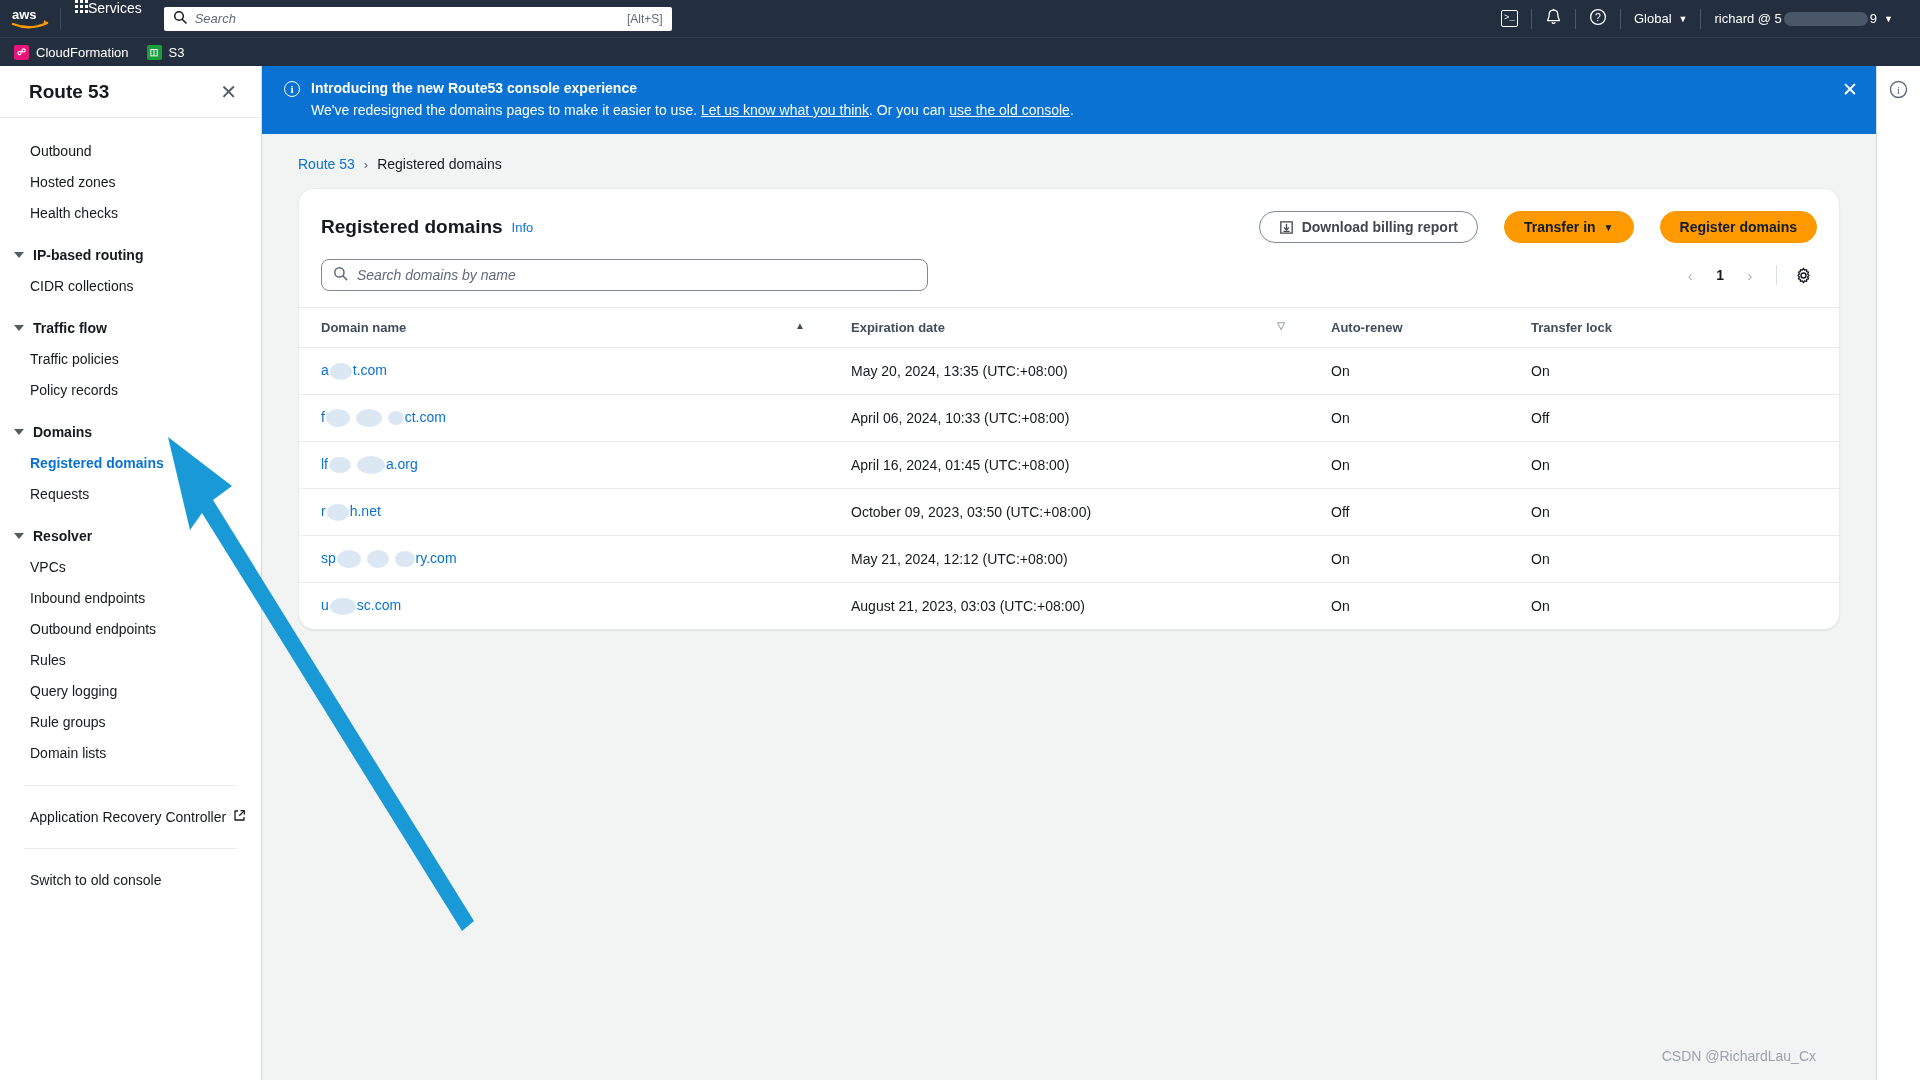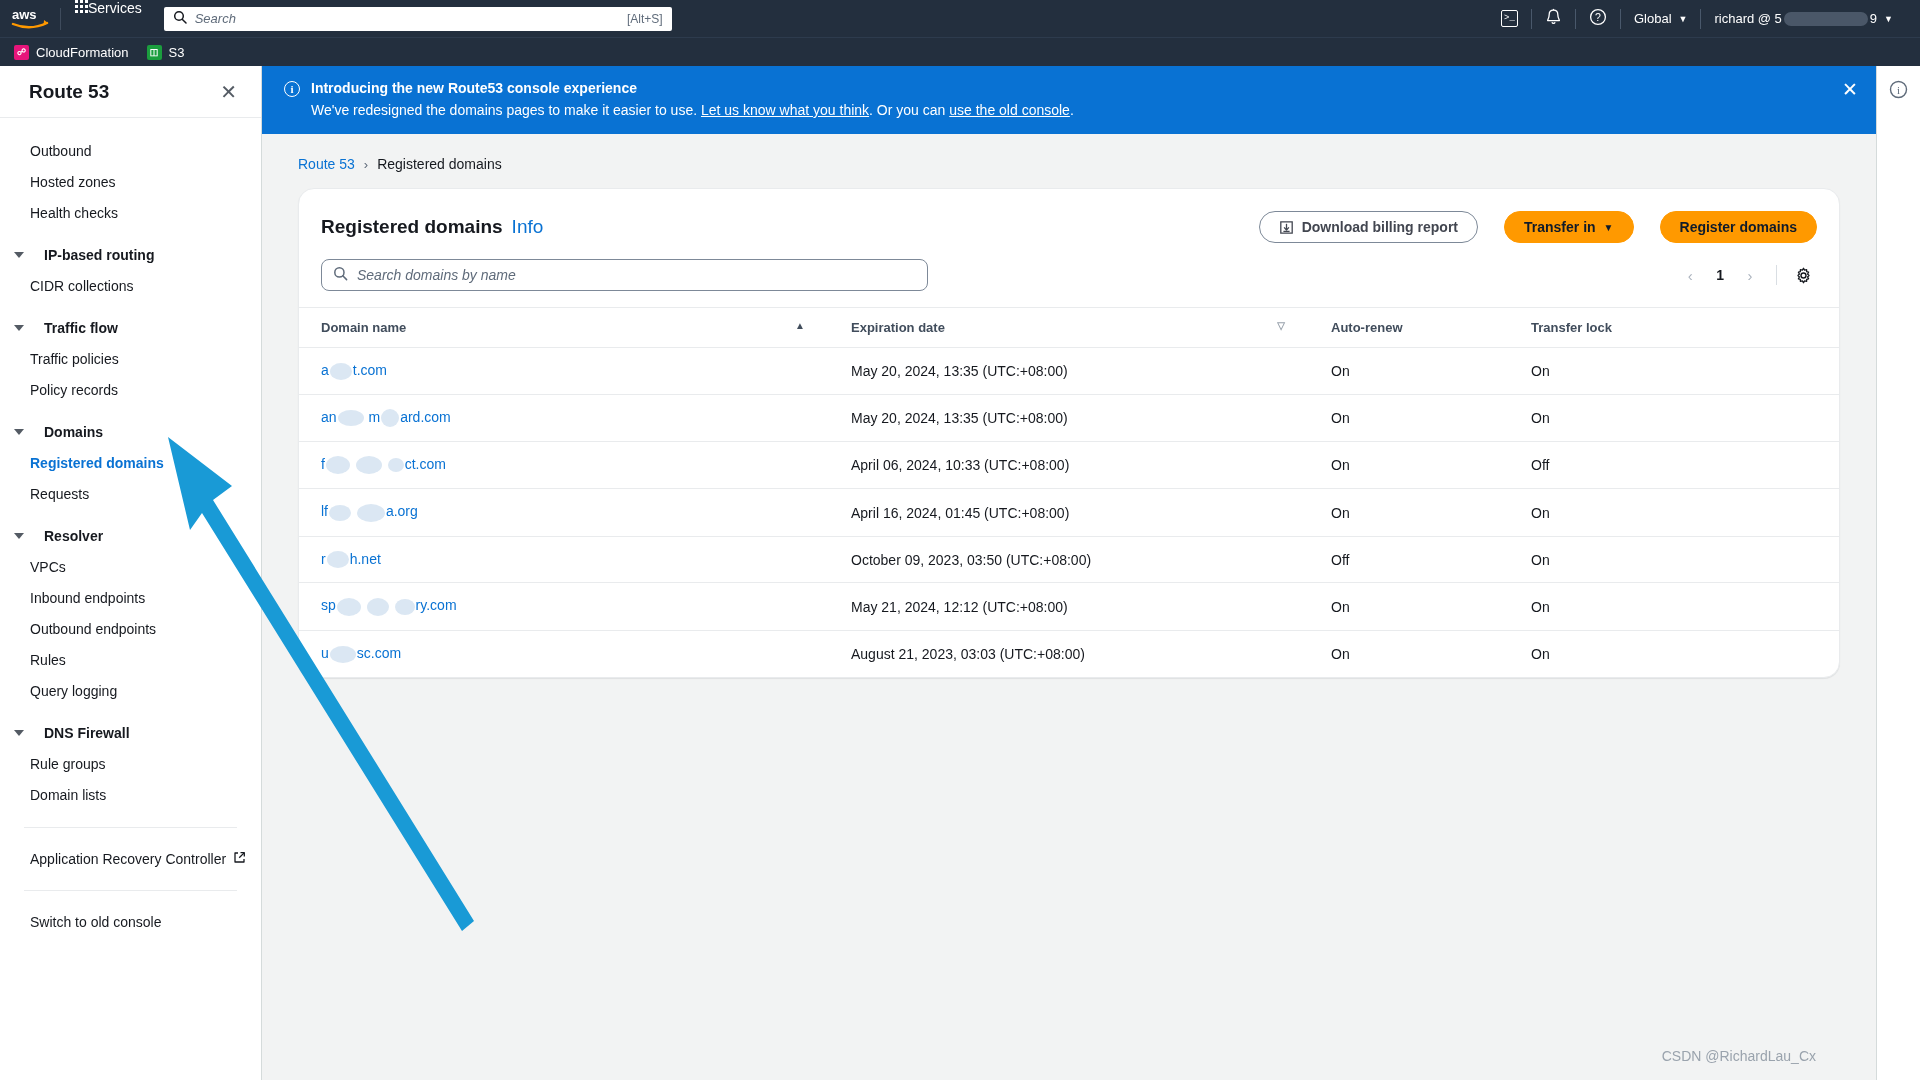--- a/index.html
+++ b/index.html
@@ -94,21 +94,21 @@
   }
   .sb-title { font-size: 19px; font-weight: bold; color: #16191f; }
   .sb-close { font-size: 20px; color: #545b64; cursor: pointer; line-height: 1; font-weight: 300; }
   .sb-body { padding-top: 18px; overflow: hidden; }
   .sb-link {
     display: block; padding: 7px 10px 7px 30px; font-size: 14px;
     color: #16191f; text-decoration: none; cursor: pointer; line-height: 17px;
   }
   .sb-link.active { color: #0972d3; font-weight: bold; }
   .sb-group {
-    display: flex; align-items: center; gap: 20px; padding: 8px 10px 8px 14px;
+    display: flex; align-items: center; gap: 9px; padding: 8px 10px 8px 14px;
     font-size: 14px; font-weight: bold; color: #16191f; cursor: pointer;
     margin-top: 10px;
   }
   .caret {
     width: 0; height: 0; border-left: 5px solid transparent;
     border-right: 5px solid transparent; border-top: 6px solid #545b64;
   }
   .sb-sep { height: 1px; background: #e9ebed; margin: 16px 24px 16px 24px; }
   .sb-ext {
     display: flex; align-items: center; gap: 7px;
@@ -155,21 +155,21 @@
 
   .card {
     margin: 0 36px 0 36px; background: #ffffff;
     border: 1px solid #e9ebed; border-radius: 16px;
     box-shadow: 0 1px 1px rgba(0,28,36,.08);
   }
   .card-head {
     display: flex; align-items: center; padding: 22px 22px 16px 22px;
   }
   .card-title { font-size: 19px; font-weight: bold; color: #16191f; }
-  .info-link { font-size: 19px; color: #0972d3; margin-left: 9px; cursor: pointer; }
+  .info-link { font-size: 13px; color: #0972d3; margin-left: 9px; cursor: pointer; }
   .card-actions { margin-left: auto; display: flex; align-items: center; gap: 26px; }
   .btn {
     height: 32px; border-radius: 18px; font-size: 14px; font-weight: bold;
     display: inline-flex; align-items: center; gap: 8px; padding: 0 19px;
     cursor: pointer; white-space: nowrap; font-family: "Liberation Sans", sans-serif;
   }
   .btn-normal { background: #ffffff; border: 1.5px solid #7d8998; color: #424650; }
   .btn-primary { background: #ff9900; border: 1.5px solid #ff9900; color: #0f1b2a; }
   .btn .dl-ico { display: inline-flex; }
 
@@ -342,24 +342,20 @@
     <div class="sb-group">
       <span class="caret"></span>
       <span>Resolver</span>
     </div>
     <a class="sb-link">VPCs</a>
     <a class="sb-link">Inbound endpoints</a>
     <a class="sb-link">Outbound endpoints</a>
     <a class="sb-link">Rules</a>
     <a class="sb-link">Query logging</a>
 
-    <div class="sb-group">
-      <span class="caret"></span>
-      <span>DNS Firewall</span>
-    </div>
     <a class="sb-link">Rule groups</a>
     <a class="sb-link">Domain lists</a>
 
     <div class="sb-sep"></div>
     <div class="sb-ext">
       <span>Application Recovery Controller</span>
       <span>
         <svg width="13" height="13" viewBox="0 0 13 13">
           <path d="M5 2 H2 V11 H11 V8" stroke="#16191f" stroke-width="1.3" fill="none" stroke-linejoin="round"></path>
           <path d="M7.5 1.7 H11.3 V5.5" stroke="#16191f" stroke-width="1.3" fill="none" stroke-linejoin="round"></path>
@@ -456,26 +452,20 @@
             <span>Auto-renew</span>
           </th>
           <th class="col-lock">
             <span>Transfer lock</span>
           </th>
         </tr>
       </thead>
       <tbody id="tbody">
           <tr>
             <td><a class="dom-link"><span>a</span><span class="redact" style="width: 22px; height: 17px;"></span><span>t.com</span></a></td>
-            <td class="col-exp">May 20, 2024, 13:35 (UTC:+08:00)</td>
-            <td class="col-auto">On</td>
-            <td class="col-lock">On</td>
-          </tr>
-          <tr>
-            <td><a class="dom-link"><span>an</span><span class="redact" style="width: 26px; height: 16px;"></span><span>&nbsp;m</span><span class="redact" style="width: 18px; height: 18px;"></span><span>ard.com</span></a></td>
             <td class="col-exp">May 20, 2024, 13:35 (UTC:+08:00)</td>
             <td class="col-auto">On</td>
             <td class="col-lock">On</td>
           </tr>
           <tr>
             <td><a class="dom-link"><span>f</span><span class="redact" style="width: 24px; height: 18px;"></span><span>&nbsp;</span><span class="redact" style="width: 26px; height: 18px;"></span><span>&nbsp;</span><span class="redact" style="width: 16px; height: 14px;"></span><span>ct.com</span></a></td>
             <td class="col-exp">April 06, 2024, 10:33 (UTC:+08:00)</td>
             <td class="col-auto">On</td>
             <td class="col-lock">Off</td>
           </tr>

